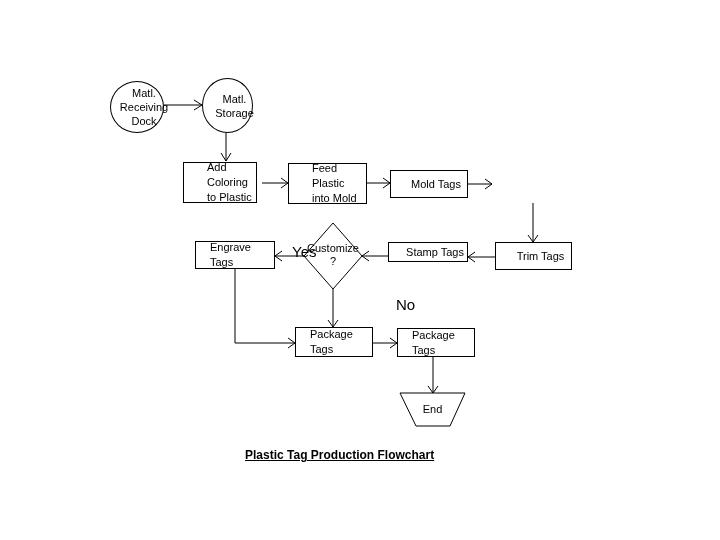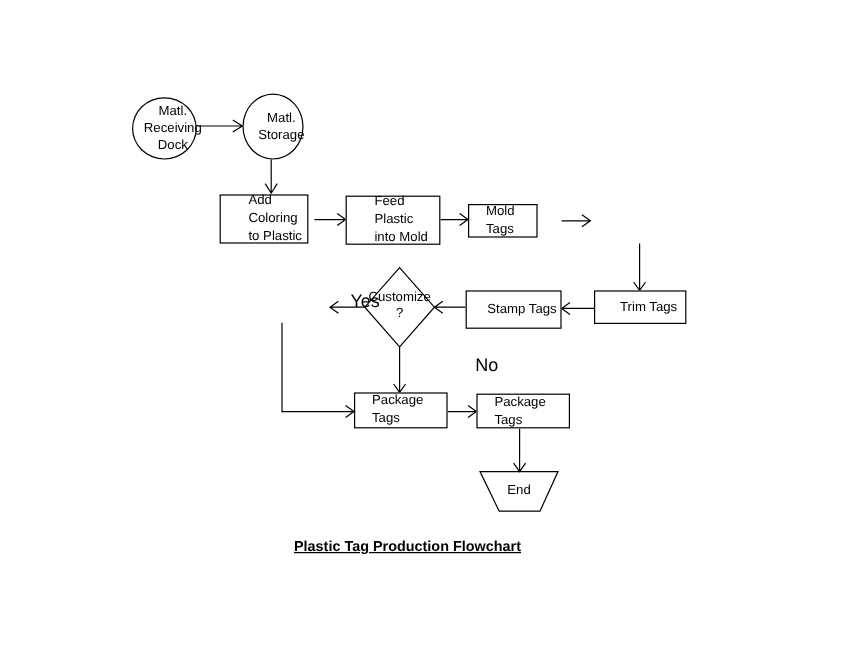--- a/index.html
+++ b/index.html
@@ -67,27 +67,30 @@
   <div class="node align-left" style="left:183px;top:162px;width:74px;height:41px;">
     <span>Add Coloring
 to Plastic</span>
   </div>
 
   <div class="node align-left" style="left:288px;top:163px;width:79px;height:41px;">
     <span>Feed Plastic
 into Mold</span>
   </div>
 
-  <div class="node" style="left:390px;top:170px;width:58px;height:28px;align-items:center;">
+  <div class="node" style="left:390px;top:170px;width:78px;height:28px;align-items:center;">
     <span>Mold Tags</span>
   </div>
 
 
+  <div class="node" style="left:195px;top:241px;width:80px;height:28px;">
+    <span>Engrave Tags</span>
+  </div>
 
-  <div class="node" style="left:388px;top:242px;width:80px;height:32px;">
+  <div class="node" style="left:388px;top:242px;width:80px;height:20px;">
     <span>Stamp Tags</span>
   </div>
 
   <div class="node" style="left:495px;top:242px;width:77px;height:28px;">
     <span>Trim Tags</span>
   </div>
 
   <div class="node" style="left:295px;top:327px;width:78px;height:30px;">
     <span>Package Tags</span>
   </div>

